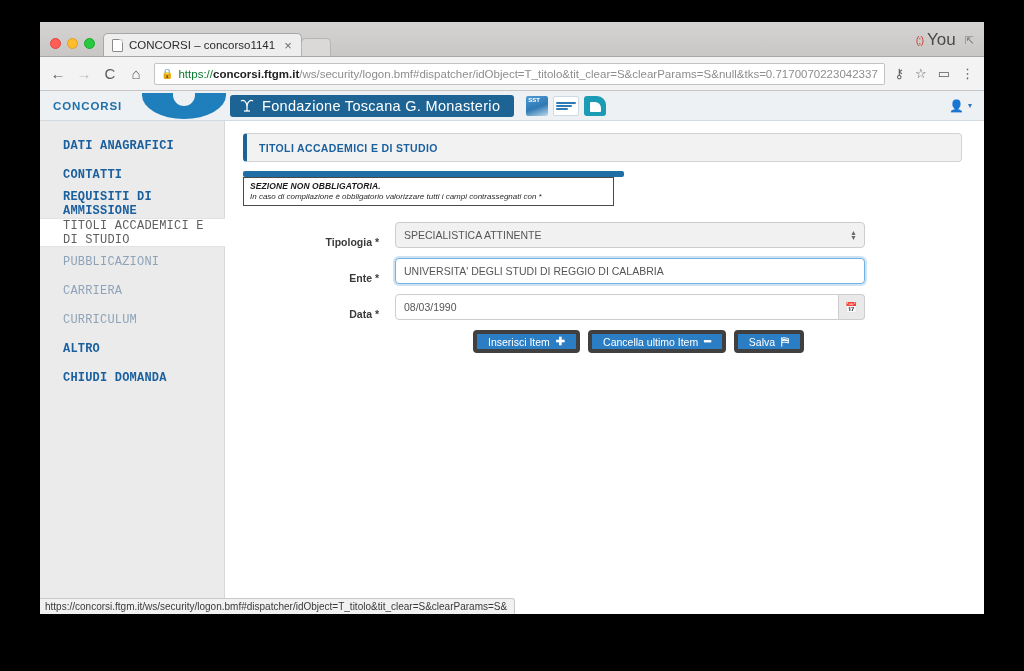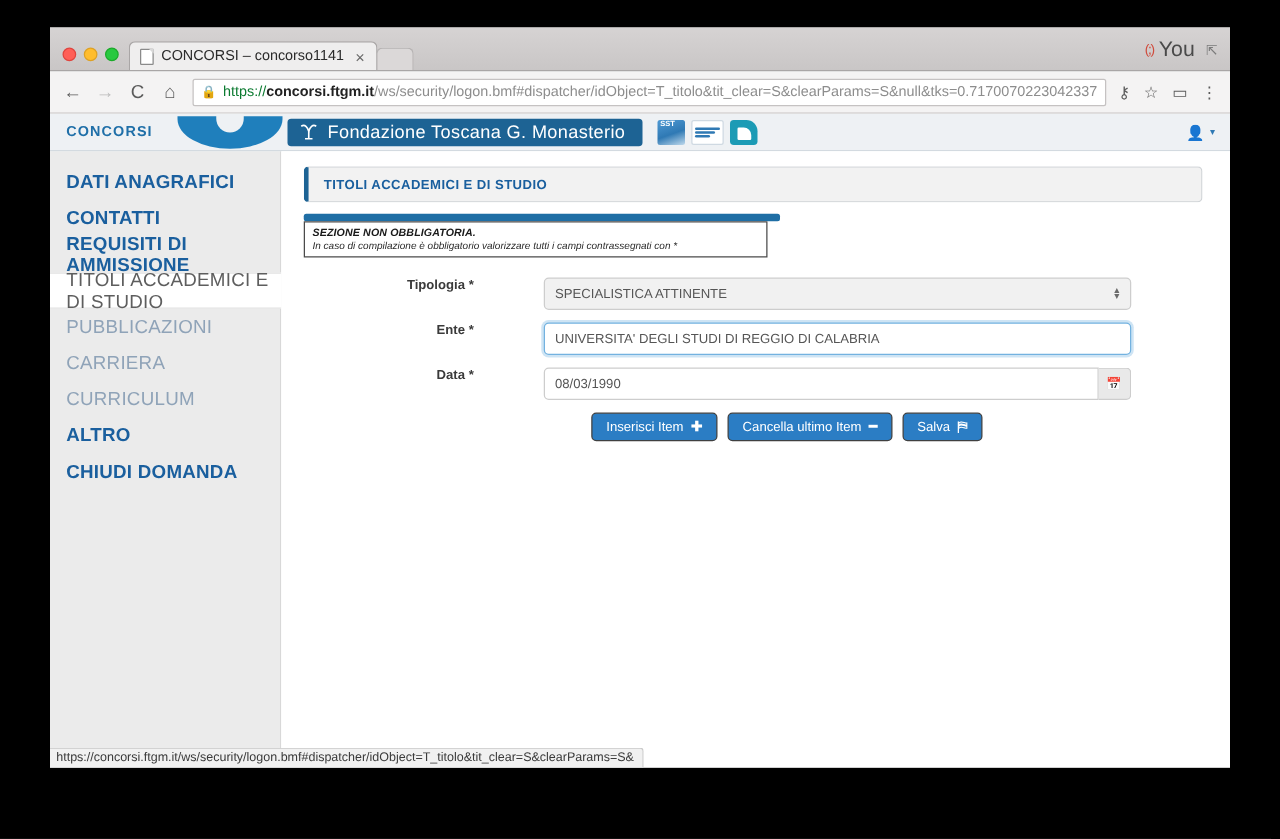--- a/index.html
+++ b/index.html
@@ -166,21 +166,21 @@
   #page-body { flex: 1; display: flex; min-height: 0; }
 
   
   #sidebar {
     width: 185px; background: #ebebeb;
     border-right: 1px solid #d8d8d8;
     padding-top: 10px;
   }
   .side-item {
     height: 29px; display: flex; align-items: center;
-    padding-left: 13px; font-size: 15px; letter-spacing: .2px;
+    padding-left: 23px; font-size: 12px; letter-spacing: .2px; font-family: Liberation Mono, monospace;
   }
   .side-item.strong { color: #1a5f9e; font-weight: bold; }
   .side-item.muted  { color: #8fa3b8; font-weight: normal; }
   .side-item.active {
     background: #fff; color: #5e5e5e; font-weight: normal;
     border-top: 1px solid #e2e2e2; border-bottom: 1px solid #e2e2e2;
     margin-right: -1px;
   }
 
   
@@ -212,21 +212,21 @@
   #notice-title {
     font-size: 8.5px; font-weight: bold; font-style: italic;
     color: #1a1a1a; letter-spacing: .1px;
   }
   #notice-text {
     font-size: 8px; font-style: italic; color: #2a2a2a; margin-top: 1px;
   }
 
   
   #form { margin-top: 16px; }
-  .form-row { display: flex; align-items: flex-start; margin-bottom: 10px; gap: 40px; }
+  .form-row { display: flex; align-items: flex-end; margin-bottom: 10px; }
   .form-label {
     width: 152px; text-align: right; padding-right: 16px;
     font-size: 10.5px; font-weight: bold; color: #3a3a3a;
   }
   .field-wrap { position: relative; width: 470px; }
 
   .control {
     width: 100%; height: 26px;
     border: 1px solid #cdcdcd; border-radius: 4px;
     background: #fff; font-size: 10.5px; color: #555;
@@ -251,21 +251,21 @@
     width: 26px; height: 26px;
     border: 1px solid #cdcdcd; border-left: none;
     border-radius: 0 4px 4px 0;
     background: #e9e9e9;
     display: flex; align-items: center; justify-content: center;
     font-size: 10px; color: #555;
   }
 
   #button-row { display: flex; gap: 8px; margin-top: 8px; padding-left: 230px; }
   .btn {
-    background: #2b7dc4; border: 1px solid #404040; border-radius: 4px;
+    background: #2b7dc4; border: 4px solid #404040; border-radius: 4px;
     color: #fff; font-size: 10.5px;
     height: 23px; padding: 0 11px;
     display: flex; align-items: center; gap: 6px;
     font-family: "Liberation Sans", sans-serif;
   }
   .btn-glyph { font-size: 11px; font-weight: bold; }
 
   
   #status-bar {
     position: absolute; left: 0; bottom: 0;

